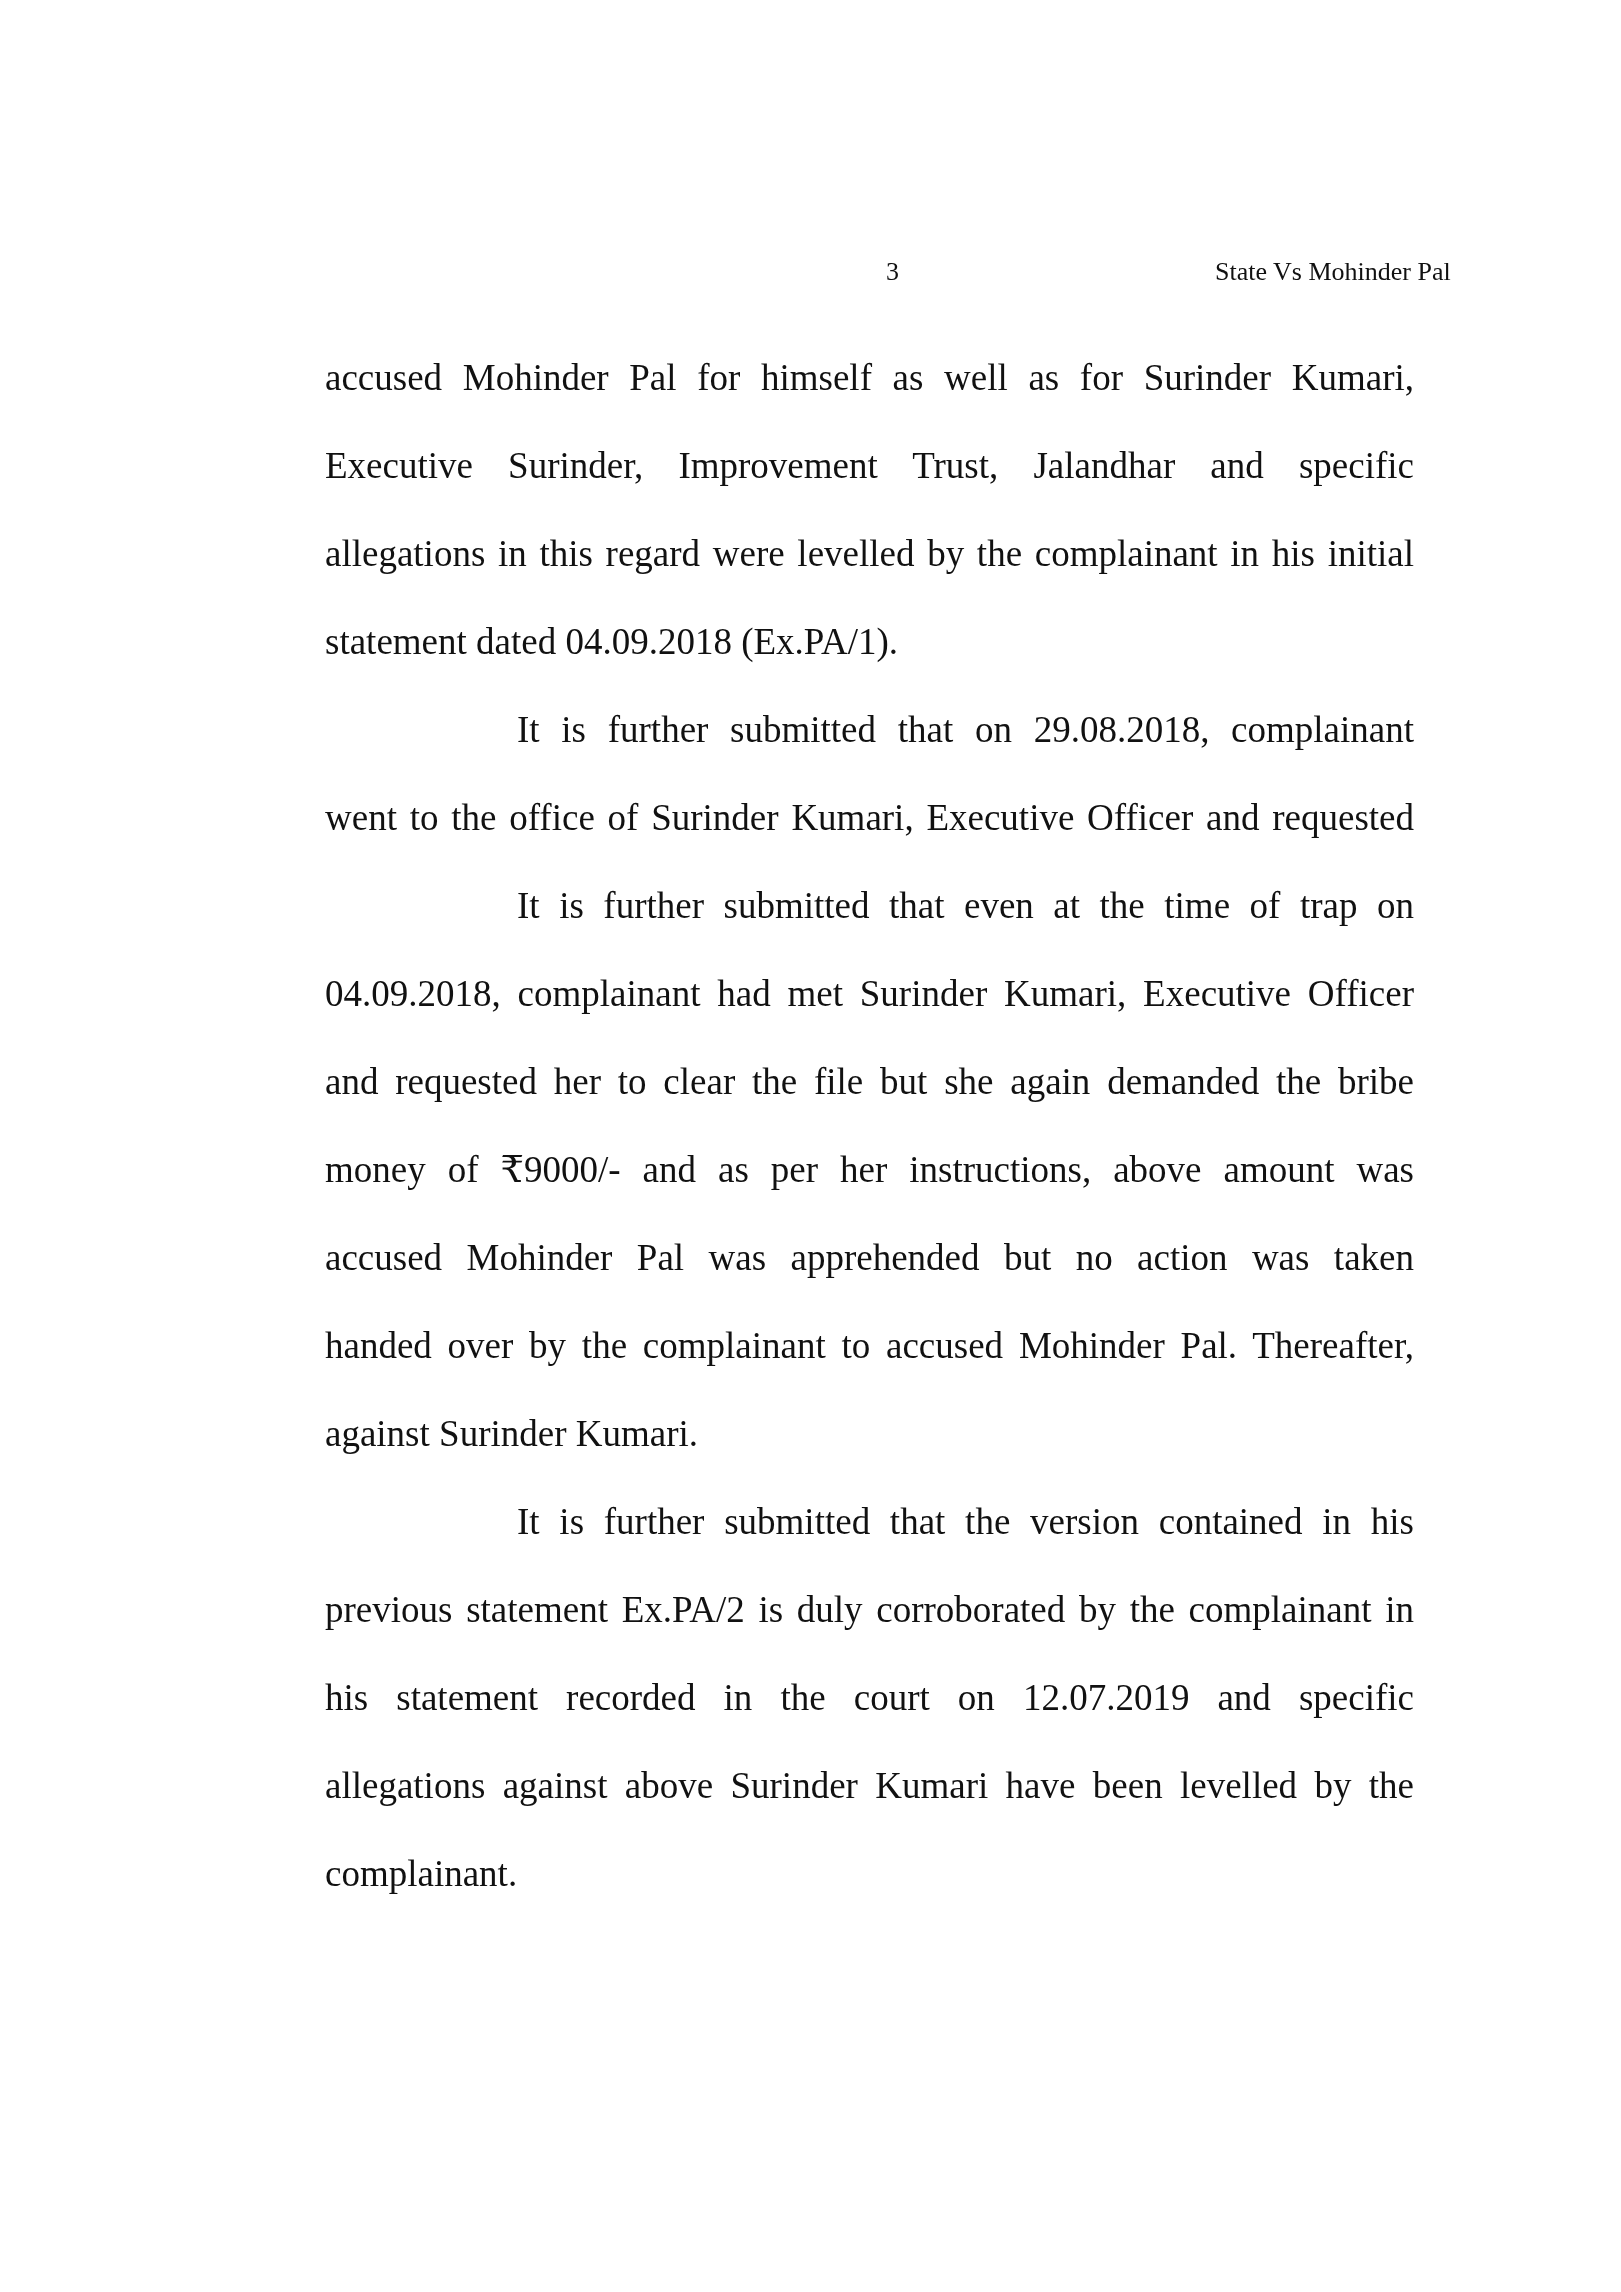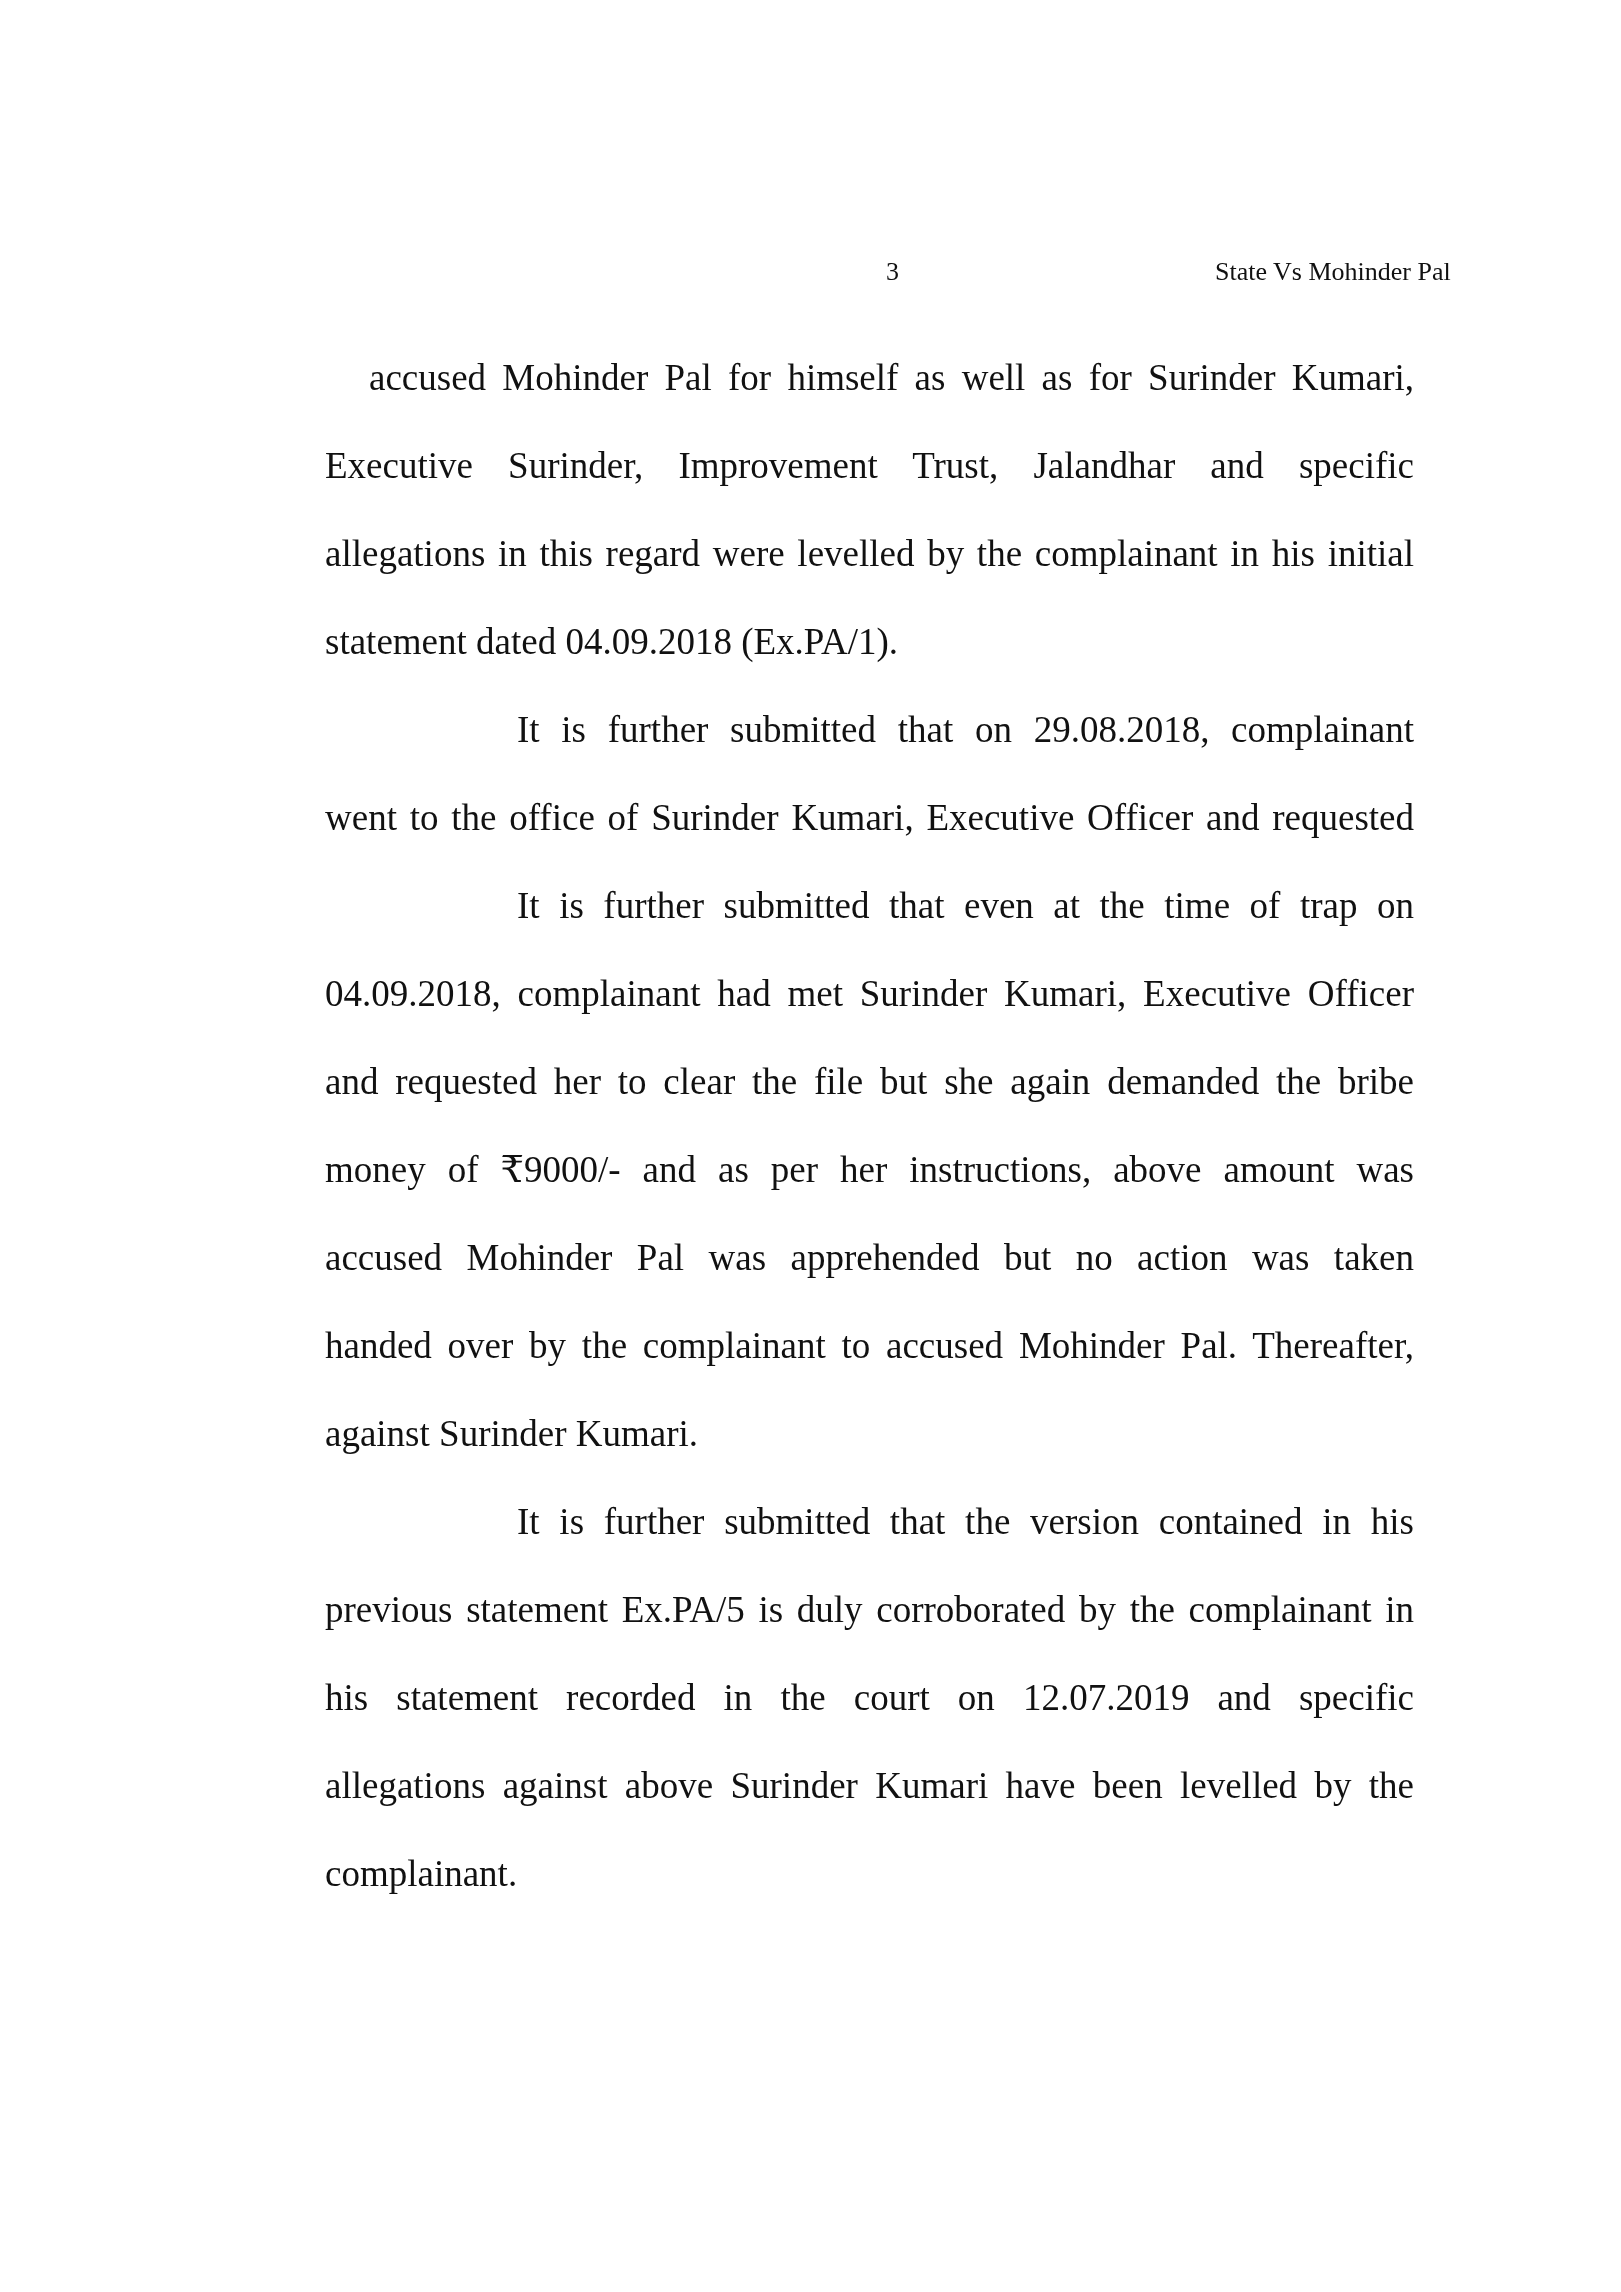--- a/index.html
+++ b/index.html
@@ -57,36 +57,36 @@
 </style>
 </head>
 <body>
 
 <div class="page">
   <div class="hdr hdr-page">3</div>
   <div class="hdr hdr-title">State Vs Mohinder Pal</div>
 
   <div class="body-text">
 
-    <div class="line" style="white-space: normal; margin-left: 44px;">accused Mohinder Pal for himself as well as for Surinder Kumari,</div>
+    <div class="line" style="white-space: normal;">accused Mohinder Pal for himself as well as for Surinder Kumari,</div>
     <div class="line" style="white-space: normal;">Executive Surinder, Improvement Trust, Jalandhar and specific</div>
     <div class="line" style="white-space: normal;">allegations in this regard were levelled by the complainant in his initial</div>
     <div class="line last">statement dated 04.09.2018 (Ex.PA/1).</div>
 
     <div class="line indent" style="white-space: normal;">It is further submitted that on 29.08.2018, complainant</div>
     <div class="line" style="white-space: normal;">went to the office of Surinder Kumari, Executive Officer and requested</div>
 
     <div class="line indent" style="white-space: normal;">It is further submitted that even at the time of trap on</div>
     <div class="line" style="white-space: normal;">04.09.2018, complainant had met Surinder Kumari, Executive Officer</div>
     <div class="line" style="white-space: normal;">and requested her to clear the file but she again demanded the bribe</div>
     <div class="line" style="white-space: normal;">money of ₹9000/- and as per her instructions, above amount was</div>
     <div class="line" style="white-space: normal;">accused Mohinder Pal was apprehended but no action was taken</div>
     <div class="line" style="white-space: normal;">handed over by the complainant to accused Mohinder Pal. Thereafter,</div>
     <div class="line last">against Surinder Kumari.</div>
 
     <div class="line indent" style="white-space: normal;">It is further submitted that the version contained in his</div>
-    <div class="line" style="white-space: normal;">previous statement Ex.PA/5 is duly corroborated by the complainant in</div>
+    <div class="line" style="white-space: normal;">previous statement Ex.PA/2 is duly corroborated by the complainant in</div>
     <div class="line" style="white-space: normal;">his statement recorded in the court on 12.07.2019 and specific</div>
     <div class="line" style="white-space: normal;">allegations against above Surinder Kumari have been levelled by the</div>
     <div class="line last">complainant.</div>
   </div>
 </div>
 
 
 </body></html>

